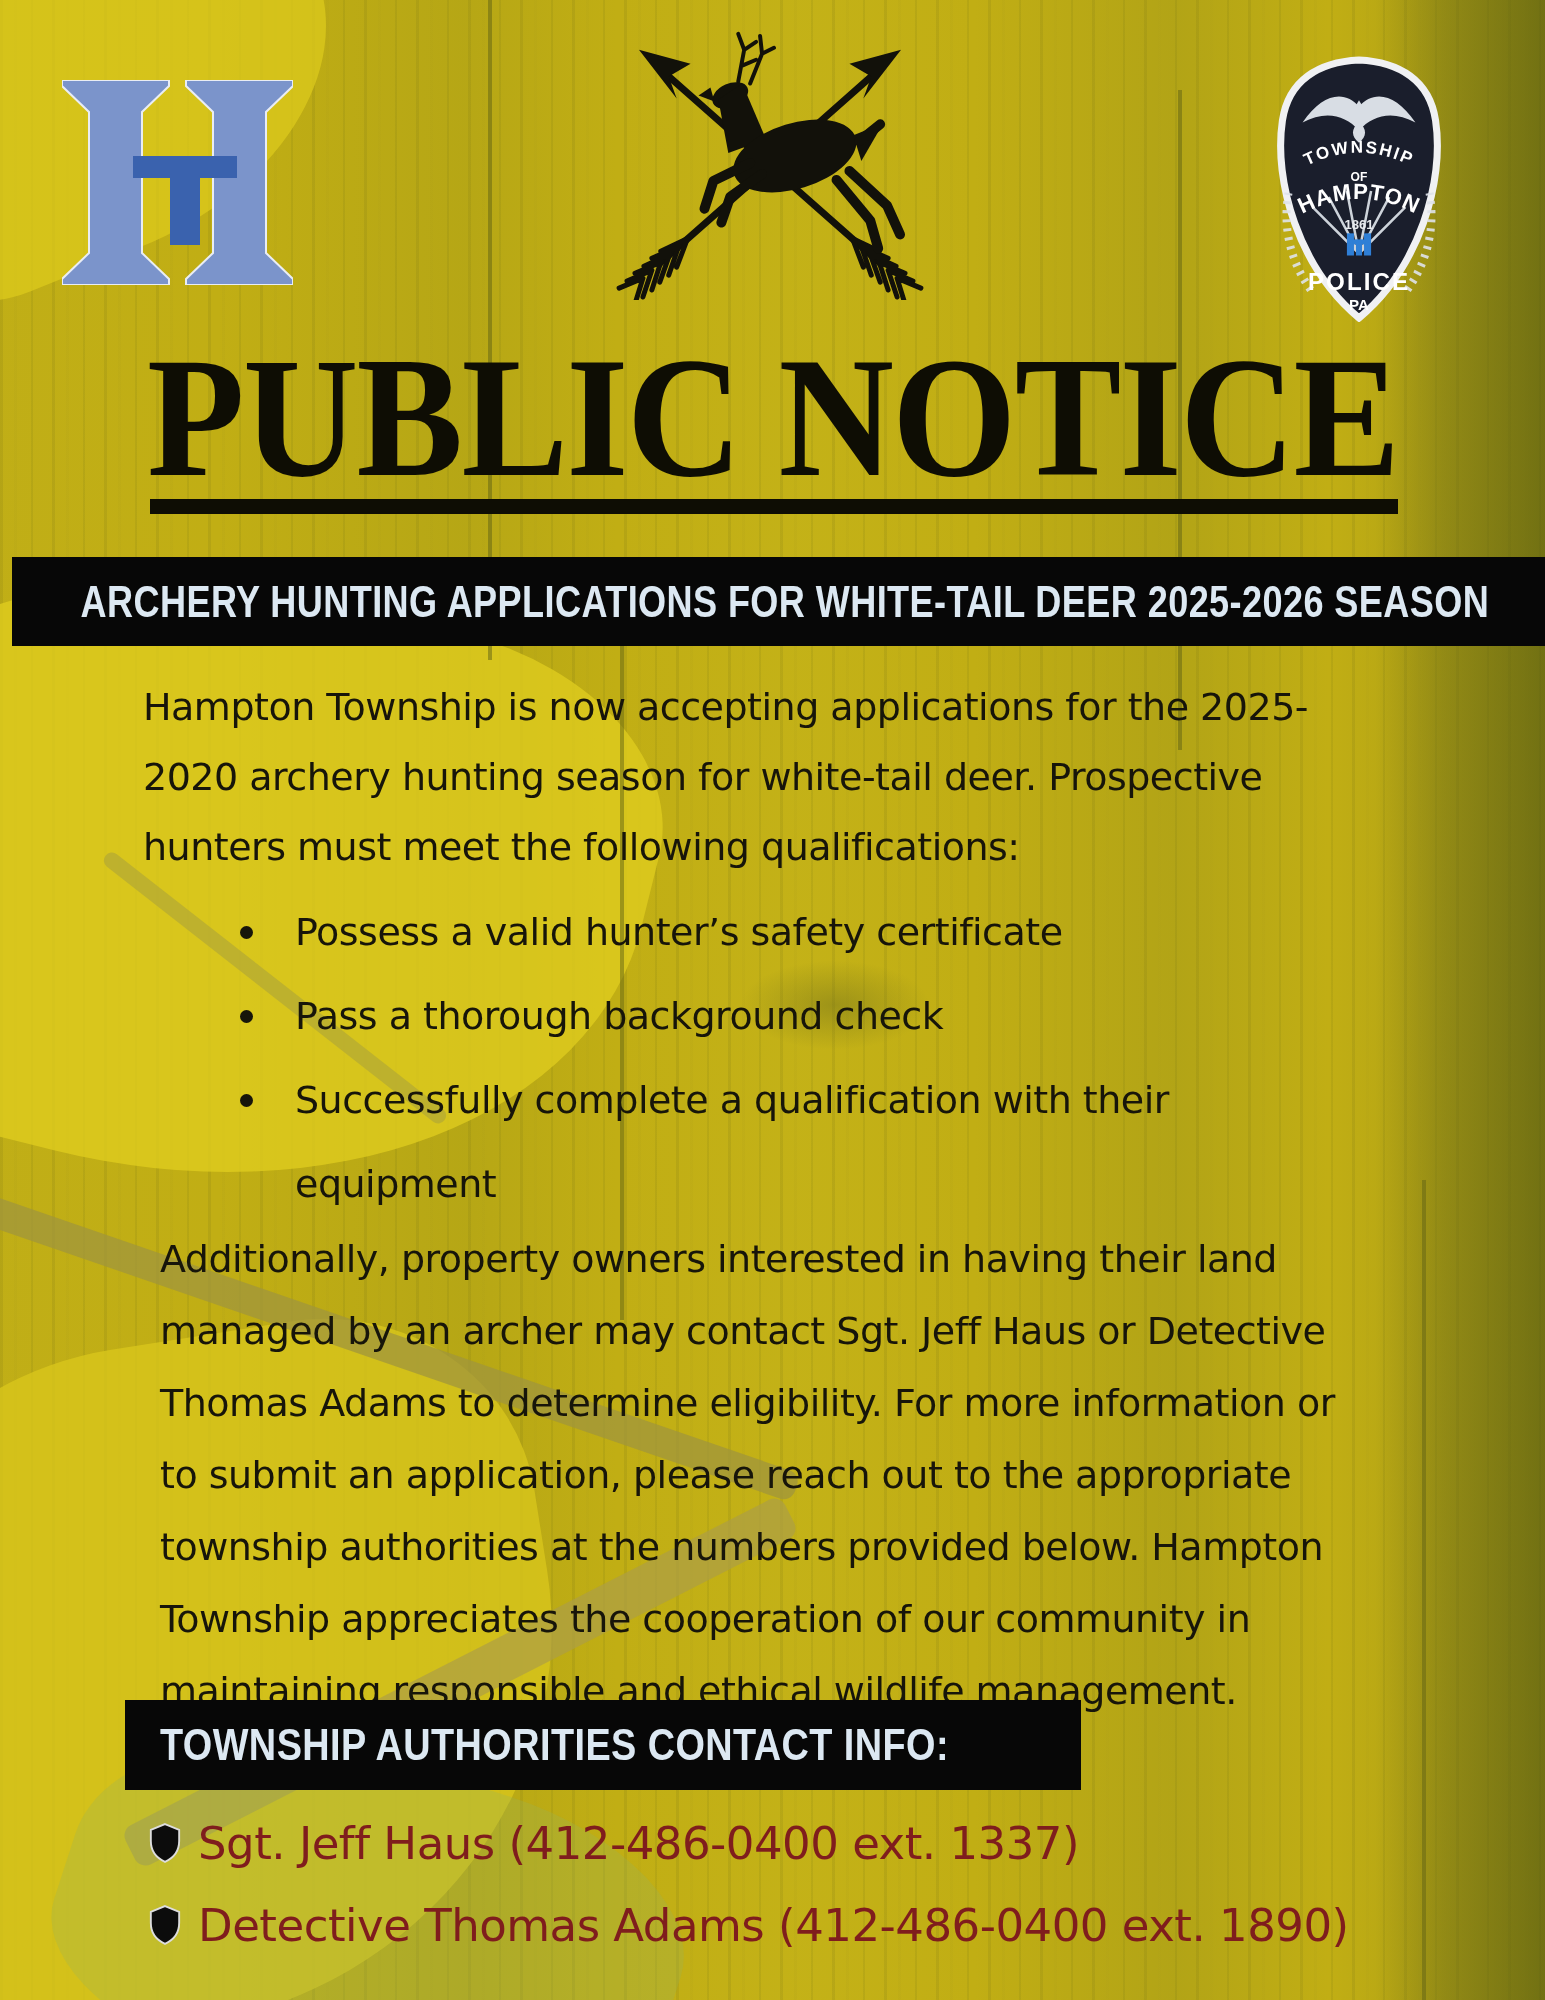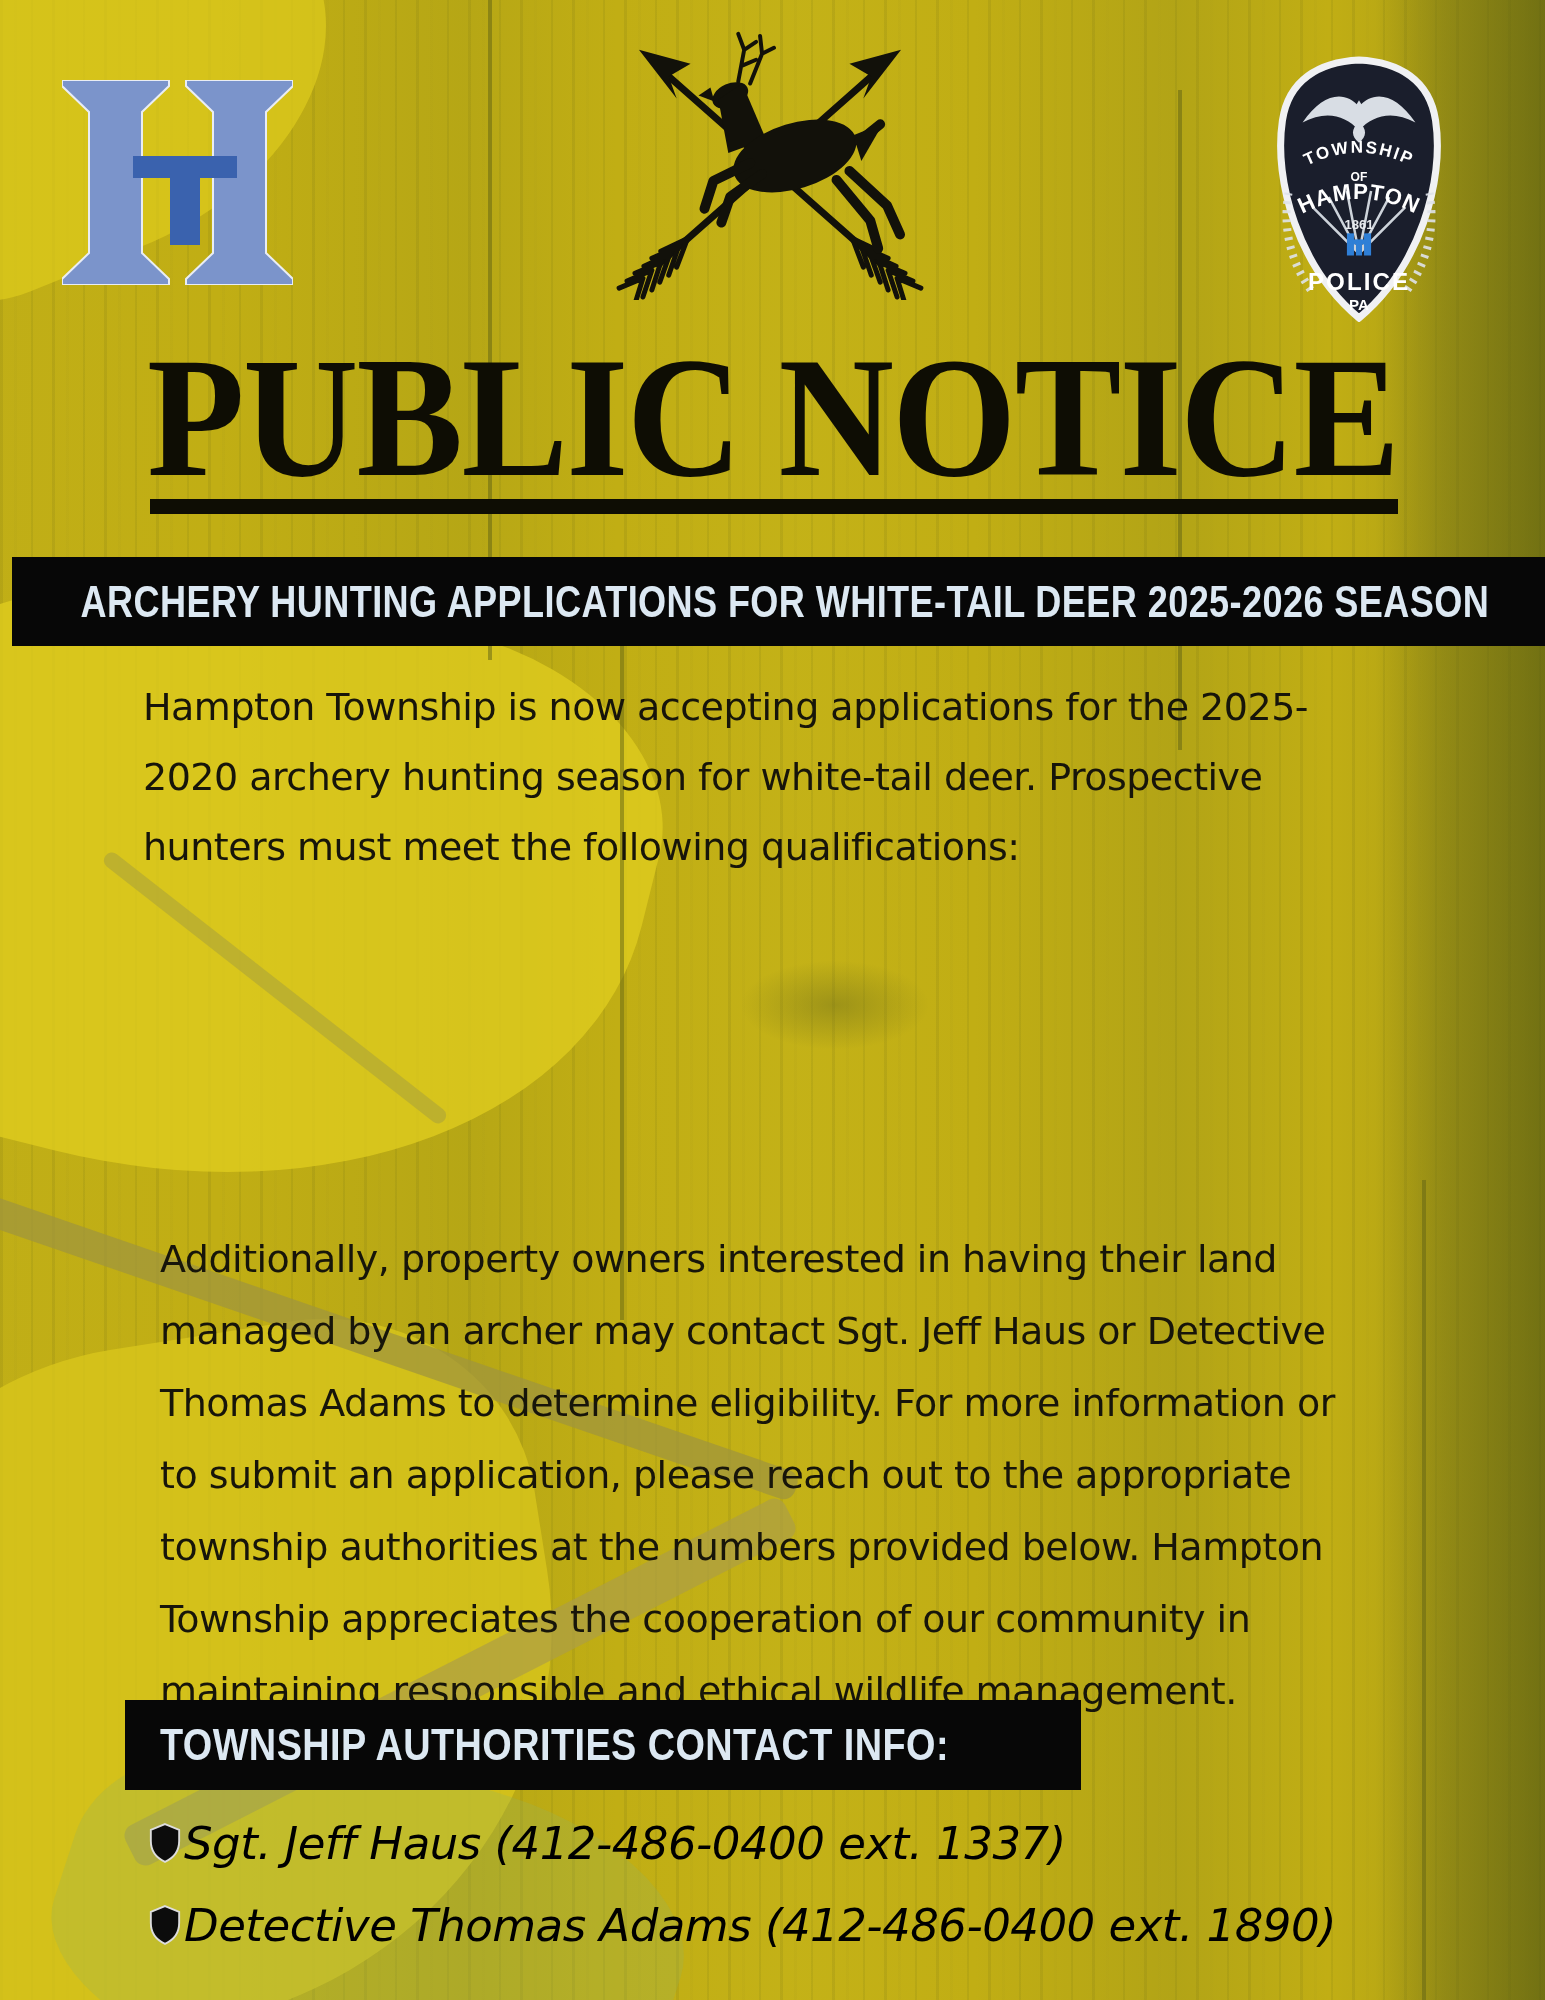--- a/index.html
+++ b/index.html
@@ -76,22 +76,22 @@
 
   
   .bodytext{color:#17150a;font-size:38px;letter-spacing:-.5px;}
   .intro{position:absolute;left:143px;top:672px;width:1360px;line-height:70px;white-space:pre-line;margin:0;}
   .quals{position:absolute;left:240px;top:890px;width:1160px;margin:0;padding:0;list-style:none;}
   .quals li{position:relative;padding-left:55px;line-height:84px;white-space:pre-line;}
   .quals li::before{content:"";position:absolute;left:0;top:36px;width:13px;height:13px;border-radius:50%;background:#17150a;}
   .additional{position:absolute;left:148px;top:1211px;width:1360px;line-height:72px;white-space:pre-line;margin:12px;}
 
   
-  .contact-line{position:absolute;left:148px;height:60px;display:flex;align-items:center;gap:2px;
-    font-style:italic;font-size:45px;color:#000000;letter-spacing:-.5px;white-space:nowrap;}
+  .contact-line{position:absolute;left:148px;height:60px;display:flex;align-items:center;gap:16px;
+    font-size:45px;color:#7f1d1d;letter-spacing:-.5px;white-space:nowrap;}
   .contact-1{top:1813px;}
   .contact-2{top:1895px;}
   .shield{flex:0 0 auto;}
 </style>
 </head>
 <body>
 
 <div class="page">
 
   <div class="bg-layer grain"></div>
@@ -217,20 +217,26 @@
   <div class="title-underline"></div>
 
   <div class="banner banner-top">
     <span class="squeeze">ARCHERY HUNTING APPLICATIONS FOR WHITE-TAIL DEER 2025-2026 SEASON</span>
   </div>
 
   <p class="bodytext intro">Hampton Township is now accepting applications for the 2025-
 2020 archery hunting season for white-tail deer. Prospective
 hunters must meet the following qualifications:</p>
 
+  <ul class="quals bodytext">
+    <li>Possess a valid hunter’s safety certificate</li>
+    <li>Pass a thorough background check</li>
+    <li>Successfully complete a qualification with their
+equipment</li>
+  </ul>
 
   <p class="bodytext additional">Additionally, property owners interested in having their land
 managed by an archer may contact Sgt. Jeff Haus or Detective
 Thomas Adams to determine eligibility. For more information or
 to submit an application, please reach out to the appropriate
 township authorities at the numbers provided below. Hampton
 Township appreciates the cooperation of our community in
 maintaining responsible and ethical wildlife management.</p>
 
   <div class="banner banner-contact">

